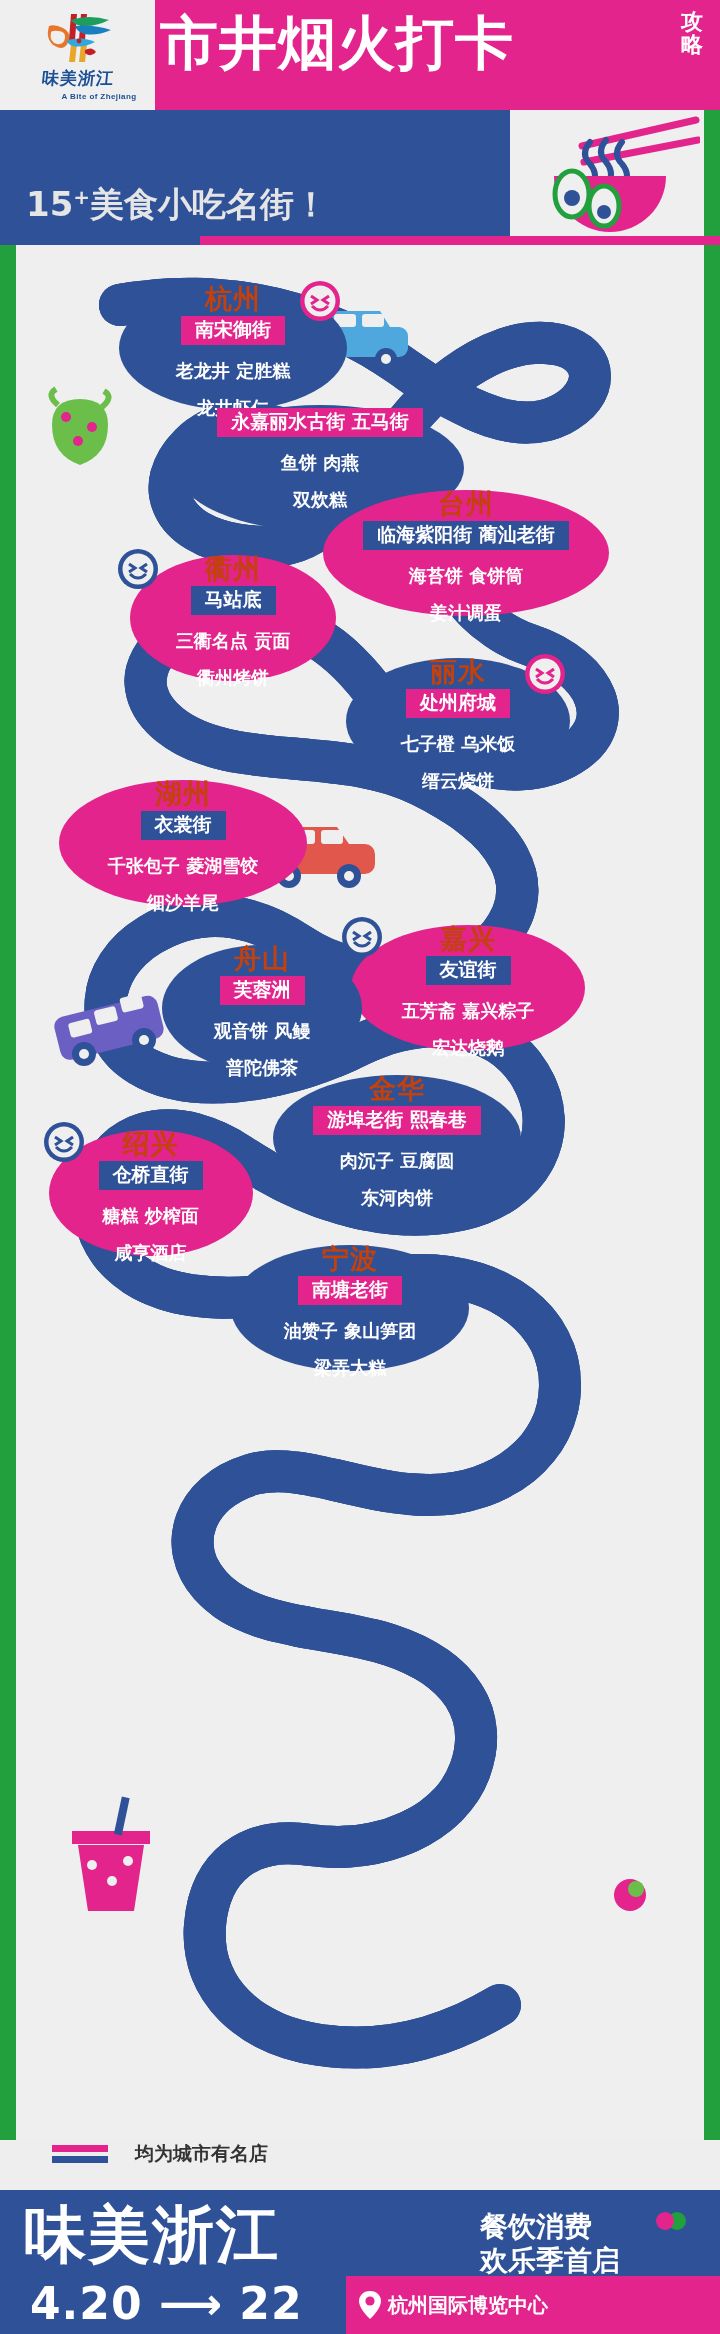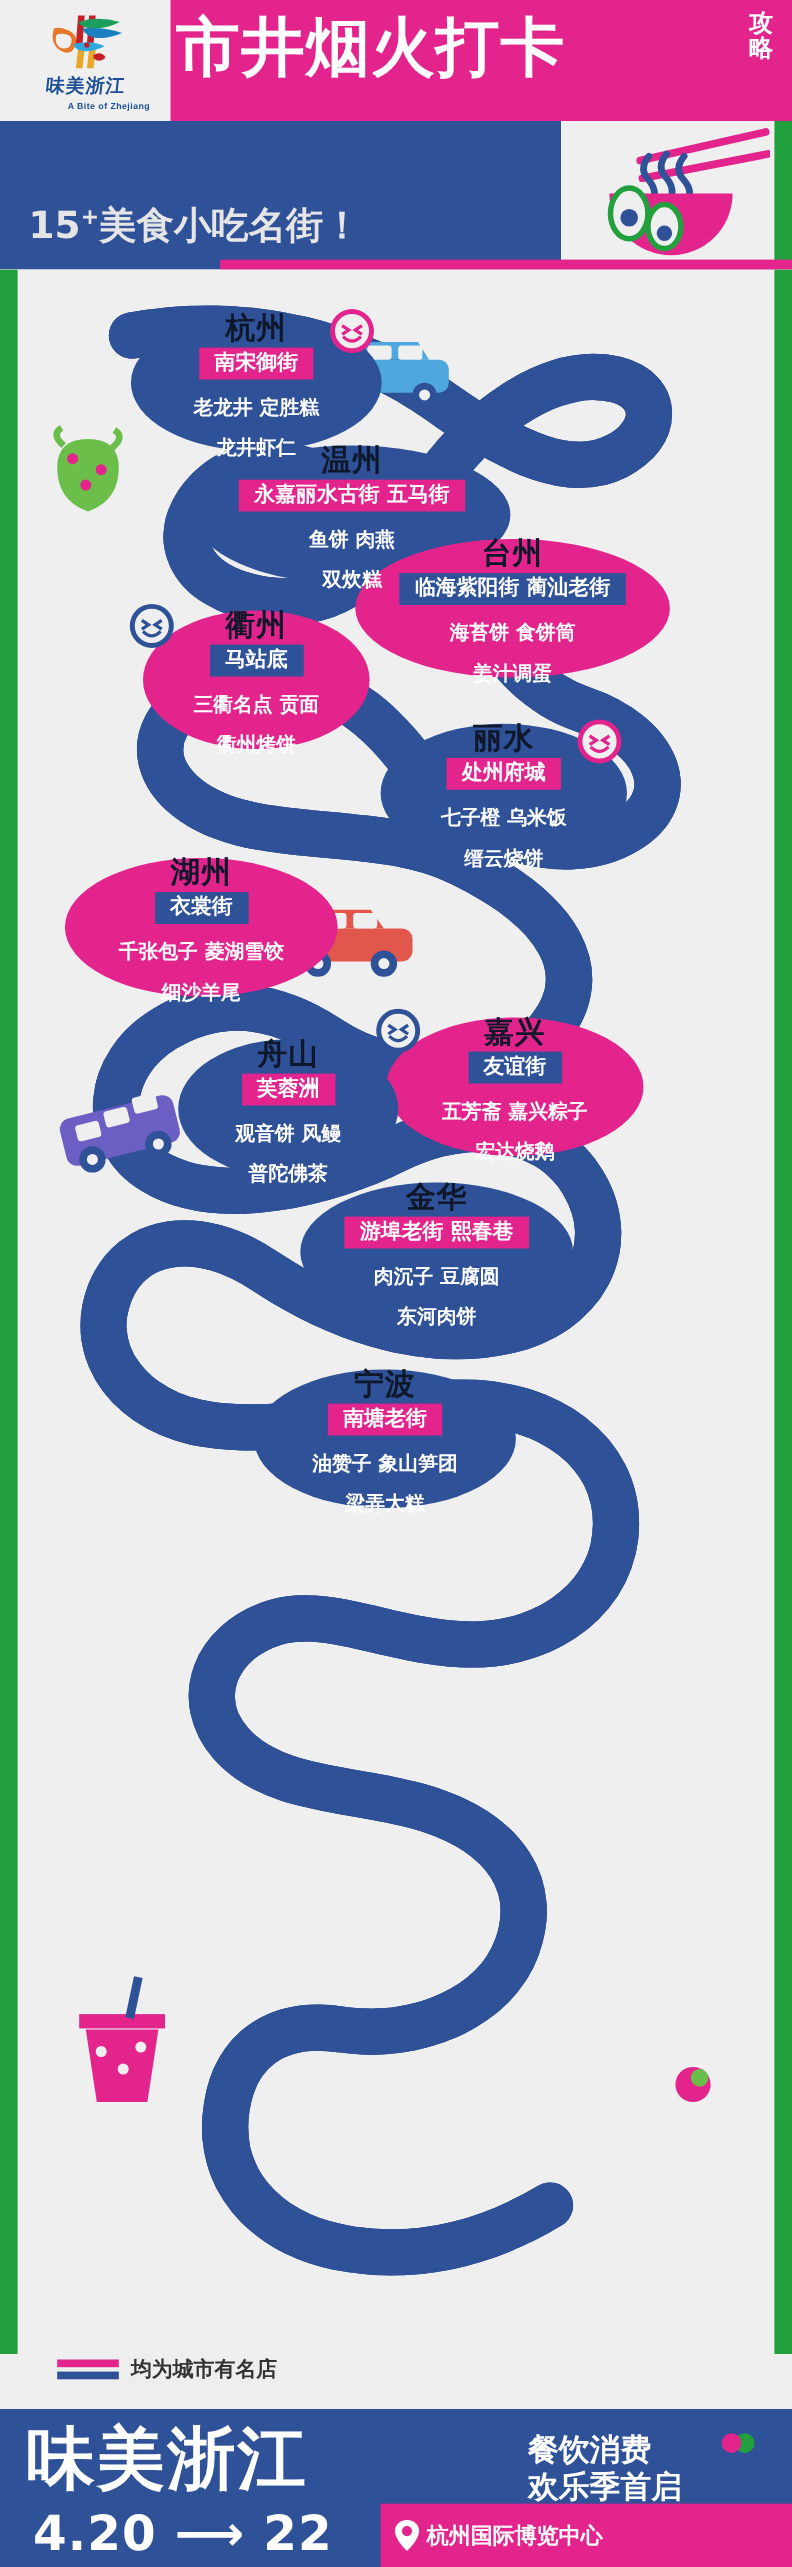--- a/index.html
+++ b/index.html
@@ -42,34 +42,34 @@
   .map-edge-r{position:absolute;right:0;top:0;width:16px;height:1895px;background:#22a03e;}
   .map svg{position:absolute;left:0;top:0;}
 
   
   .city{position:absolute;text-align:center;}
   .blob{position:absolute;left:50%;top:50%;transform:translate(-50%,-50%);
         border-radius:50%;z-index:0;}
   .blob.pink{background:#e2248c;}
   .blob.blue{background:#2e5197;}
   .city .inner{position:relative;z-index:2;}
-  .cname{font-size:27px;font-weight:bold;color:#0f172a;line-height:1.05;
+  .cname{font-size:27px;font-weight:bold;color:#c2410c;line-height:1.05;
          font-family:"DejaVu Sans",sans-serif;letter-spacing:1px;}
   .ctag{display:inline-block;padding:2px 14px 3px;font-size:19px;font-weight:bold;color:#fff;
         line-height:1.25;font-family:"DejaVu Sans",sans-serif;white-space:nowrap;margin-top:3px;}
   .ctag.pink{background:#e2248c;}
   .ctag.blue{background:#2e5197;}
   .cfoods{font-size:18px;font-weight:bold;color:#fff;line-height:1.28;margin-top:14px;
           font-family:"DejaVu Sans",sans-serif;white-space:nowrap;}
 
   
   .face{position:absolute;border-radius:50%;z-index:3;display:block;}
 
   
-  .legend{position:absolute;left:52px;top:2141px;display:flex;align-items:center;gap:11px;}
+  .legend{position:absolute;left:52px;top:2141px;display:flex;align-items:center;gap:27px;}
   .legend-bars{width:56px;}
   .legend-bars i{display:block;height:7px;}
   .legend-bars i.p{background:#e2248c;}
   .legend-bars i.b{background:#2e5197;margin-top:4px;}
   .legend-txt{font-size:19px;font-weight:bold;color:#333;font-family:"DejaVu Sans",sans-serif;}
 
   
   .ftr{position:absolute;left:0;top:2190px;width:720px;height:144px;background:#2e5197;}
   .ftr-brand{position:absolute;left:24px;top:14px;font-size:62px;color:#fff;font-weight:bold;
              letter-spacing:2px;line-height:1;font-family:"DejaVu Sans",sans-serif;}
@@ -263,21 +263,20 @@
         <circle cx="20" cy="20" r="18" fill="#efefef" stroke="#e2248c" stroke-width="5"></circle>
         <path d="M11 15 l6 4 l-6 4" stroke="#e2248c" stroke-width="3" fill="none"></path>
         <path d="M29 15 l-6 4 l6 4" stroke="#e2248c" stroke-width="3" fill="none"></path>
         <path d="M12 25 q8 8 16 0" stroke="#e2248c" stroke-width="3" fill="none"></path>
       </svg>
     </div>
 
     <div class="city" style="left:175px;top:160px;width:290px;height:126px;">
       <div class="blob blue" style="width:288px;height:126px;"></div>
       <div class="inner">
-        <div class="cname">温州</div>
         <div class="ctag pink">永嘉丽水古街 五马街</div>
         <div class="cfoods">鱼饼 肉燕</div>
         <div class="cfoods">双炊糕</div>
       </div>
     </div>
 
     <div class="city" style="left:322px;top:245px;width:288px;height:126px;">
       <div class="blob pink" style="width:286px;height:126px;"></div>
       <div class="inner">
         <div class="cname">台州</div>
@@ -358,20 +357,35 @@
     <div class="city" style="left:162px;top:700px;width:200px;height:126px;">
       <div class="blob blue" style="width:200px;height:126px;"></div>
       <div class="inner">
         <div class="cname">舟山</div>
         <div class="ctag pink">芙蓉洲</div>
         <div class="cfoods">观音饼 风鳗</div>
         <div class="cfoods">普陀佛茶</div>
       </div>
     </div>
 
+    <div class="city" style="left:48px;top:885px;width:205px;height:126px;">
+      <div class="blob pink" style="width:204px;height:126px;"></div>
+      <div class="inner">
+        <div class="cname">绍兴</div>
+        <div class="ctag blue">仓桥直街</div>
+        <div class="cfoods">糖糕 炒榨面</div>
+        <div class="cfoods">咸亨酒店</div>
+      </div>
+      <svg class="face" style="left:-4px;top:-8px;" width="40" height="40" viewBox="0 0 40 40">
+        <circle cx="20" cy="20" r="18" fill="#efefef" stroke="#2e5197" stroke-width="5"></circle>
+        <path d="M11 15 l6 4 l-6 4" stroke="#2e5197" stroke-width="3" fill="none"></path>
+        <path d="M29 15 l-6 4 l6 4" stroke="#2e5197" stroke-width="3" fill="none"></path>
+        <path d="M12 25 q8 8 16 0" stroke="#2e5197" stroke-width="3" fill="none"></path>
+      </svg>
+    </div>
 
     <div class="city" style="left:230px;top:1000px;width:240px;height:126px;">
       <div class="blob blue" style="width:238px;height:126px;"></div>
       <div class="inner">
         <div class="cname">宁波</div>
         <div class="ctag pink">南塘老街</div>
         <div class="cfoods">油赞子 象山笋团</div>
         <div class="cfoods">梁弄大糕</div>
       </div>
     </div>

